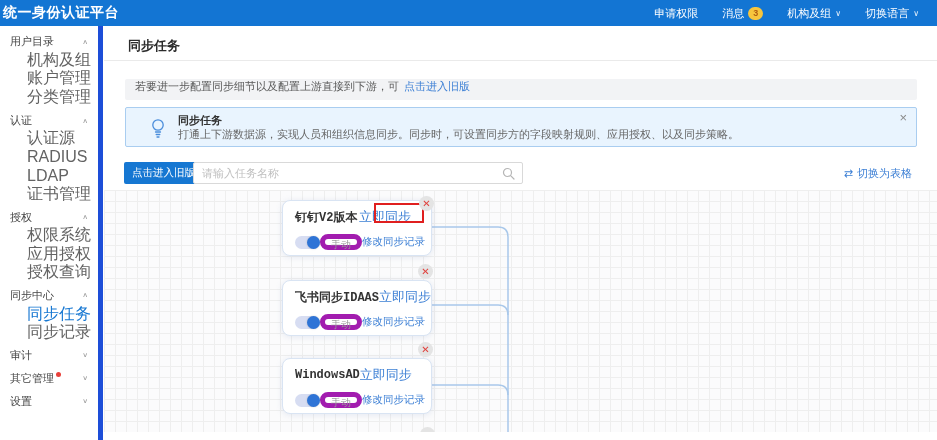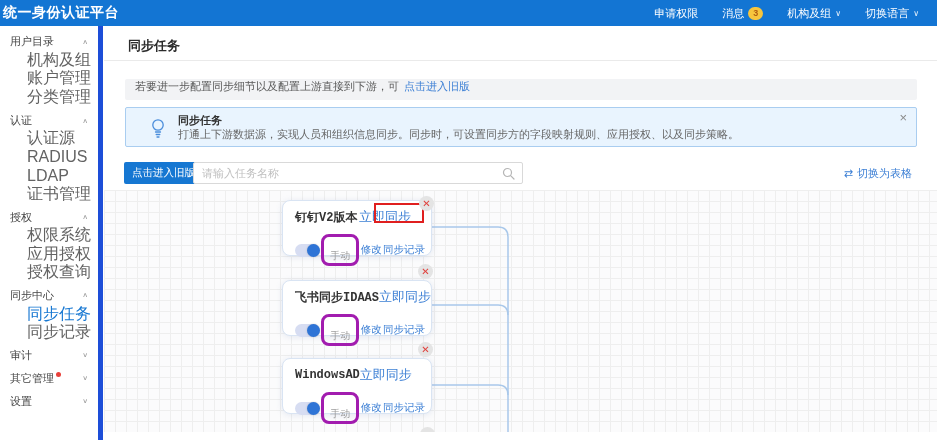--- a/index.html
+++ b/index.html
@@ -68,21 +68,21 @@
                border:1px solid #d9e4f3; border-radius:8px; box-shadow:0 1px 6px rgba(120,144,190,.18);font-family:Liberation Mono, monospace; }
   .row1 { display:flex; align-items:center; justify-content:space-between; padding:8px 20px 0 12px; height:24px; }
   .row2 { display:flex; align-items:center; justify-content:space-between; padding:9px 6px 0 12px; }
   .card-title { font-size:12px; font-weight:600; color:#333; white-space:nowrap; }
   .sync-now { font-size:13px; white-space:nowrap;text-align:center; }
   .row2 .link { font-size:10.5px; white-space:nowrap; }
 
   .toggle { position:relative; width:25px; height:13px; border-radius:7px; background:#d7ddf2; cursor:pointer; flex:0 0 auto; }
   .toggle::after { content:""; position:absolute; right:0; top:0; width:13px; height:13px; border-radius:50%;
                    background:#2e74d6; box-shadow:0 0 2px rgba(0,0,0,.2); }
-  .mode-tag { border:3px solid #a21caf; border-radius:8px; padding:13px 6px; font-size:10px; color:#999;
+  .mode-tag { border:5px solid #a21caf; border-radius:8px; padding:0 6px; font-size:10px; color:#999;
               height:16px; line-height:13px; white-space:nowrap; }
 
   .red-box { position:absolute; left:91px; top:2px; width:50px; height:20px; border:2px solid #e01f1f; }
 
   .card-x { position:absolute; width:15px; height:15px; border-radius:50%; background:#e4e4e4; color:#e0413d;
             font-size:10px; font-weight:bold; line-height:15px; text-align:center; cursor:pointer; }
 
   
   .scroll-thumb { position:absolute; left:105px; top:118px; width:4px; height:105px; background:#9b9b9b; border-radius:2px; }
 </style>

